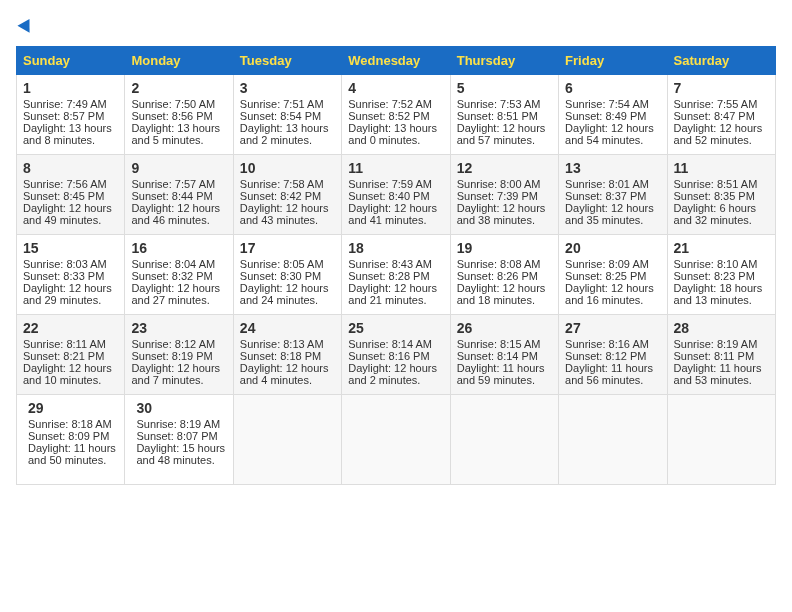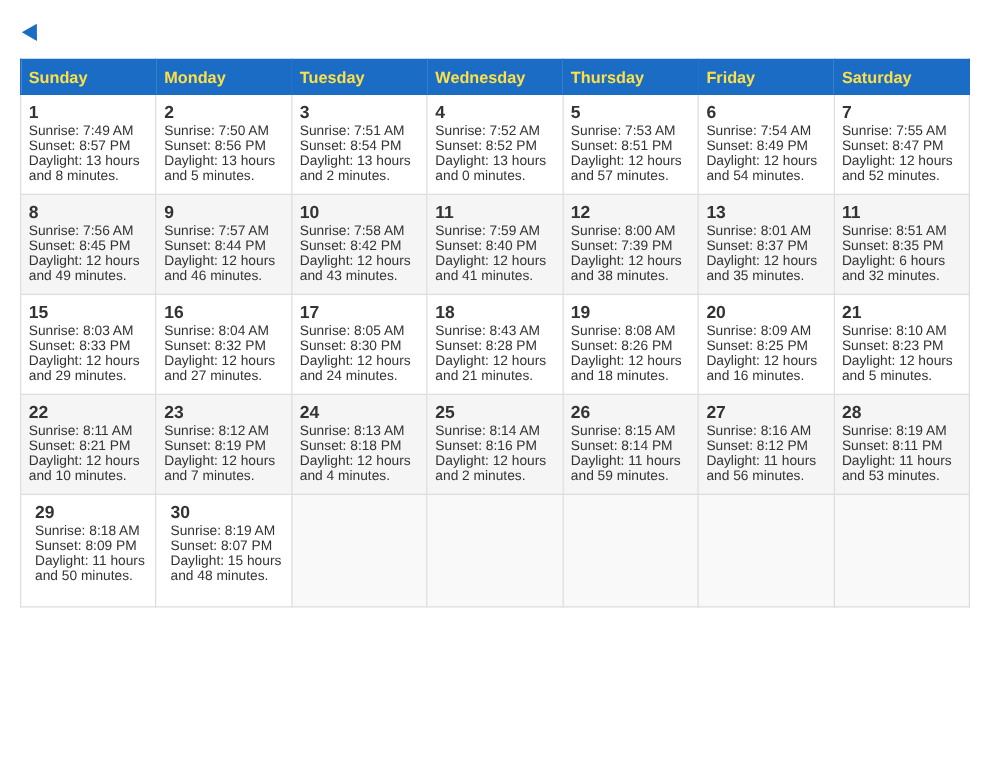--- a/index.html
+++ b/index.html
@@ -140,21 +140,21 @@
         <td><span class="day-num">13</span><span>Sunrise: 8:01 AM</span><br><span>Sunset: 8:37 PM</span><br><span>Daylight: 12 hours and 35 minutes.</span></td>
         <td><span class="day-num">11</span><span>Sunrise: 8:51 AM</span><br><span>Sunset: 8:35 PM</span><br><span>Daylight: 6 hours and 32 minutes.</span></td>
       </tr>
       <tr>
         <td><span class="day-num">15</span><span>Sunrise: 8:03 AM</span><br><span>Sunset: 8:33 PM</span><br><span>Daylight: 12 hours and 29 minutes.</span></td>
         <td><span class="day-num">16</span><span>Sunrise: 8:04 AM</span><br><span>Sunset: 8:32 PM</span><br><span>Daylight: 12 hours and 27 minutes.</span></td>
         <td><span class="day-num">17</span><span>Sunrise: 8:05 AM</span><br><span>Sunset: 8:30 PM</span><br><span>Daylight: 12 hours and 24 minutes.</span></td>
         <td><span class="day-num">18</span><span>Sunrise: 8:43 AM</span><br><span>Sunset: 8:28 PM</span><br><span>Daylight: 12 hours and 21 minutes.</span></td>
         <td><span class="day-num">19</span><span>Sunrise: 8:08 AM</span><br><span>Sunset: 8:26 PM</span><br><span>Daylight: 12 hours and 18 minutes.</span></td>
         <td><span class="day-num">20</span><span>Sunrise: 8:09 AM</span><br><span>Sunset: 8:25 PM</span><br><span>Daylight: 12 hours and 16 minutes.</span></td>
-        <td><span class="day-num">21</span><span>Sunrise: 8:10 AM</span><br><span>Sunset: 8:23 PM</span><br><span>Daylight: 12 hours and 5 minutes.</span></td>
+        <td><span class="day-num">21</span><span>Sunrise: 8:10 AM</span><br><span>Sunset: 8:23 PM</span><br><span>Daylight: 18 hours and 13 minutes.</span></td>
       </tr>
       <tr>
         <td><span class="day-num">22</span><span>Sunrise: 8:11 AM</span><br><span>Sunset: 8:21 PM</span><br><span>Daylight: 12 hours and 10 minutes.</span></td>
         <td><span class="day-num">23</span><span>Sunrise: 8:12 AM</span><br><span>Sunset: 8:19 PM</span><br><span>Daylight: 12 hours and 7 minutes.</span></td>
         <td><span class="day-num">24</span><span>Sunrise: 8:13 AM</span><br><span>Sunset: 8:18 PM</span><br><span>Daylight: 12 hours and 4 minutes.</span></td>
         <td><span class="day-num">25</span><span>Sunrise: 8:14 AM</span><br><span>Sunset: 8:16 PM</span><br><span>Daylight: 12 hours and 2 minutes.</span></td>
         <td><span class="day-num">26</span><span>Sunrise: 8:15 AM</span><br><span>Sunset: 8:14 PM</span><br><span>Daylight: 11 hours and 59 minutes.</span></td>
         <td><span class="day-num">27</span><span>Sunrise: 8:16 AM</span><br><span>Sunset: 8:12 PM</span><br><span>Daylight: 11 hours and 56 minutes.</span></td>
         <td><span class="day-num">28</span><span>Sunrise: 8:19 AM</span><br><span>Sunset: 8:11 PM</span><br><span>Daylight: 11 hours and 53 minutes.</span></td>
       </tr>

